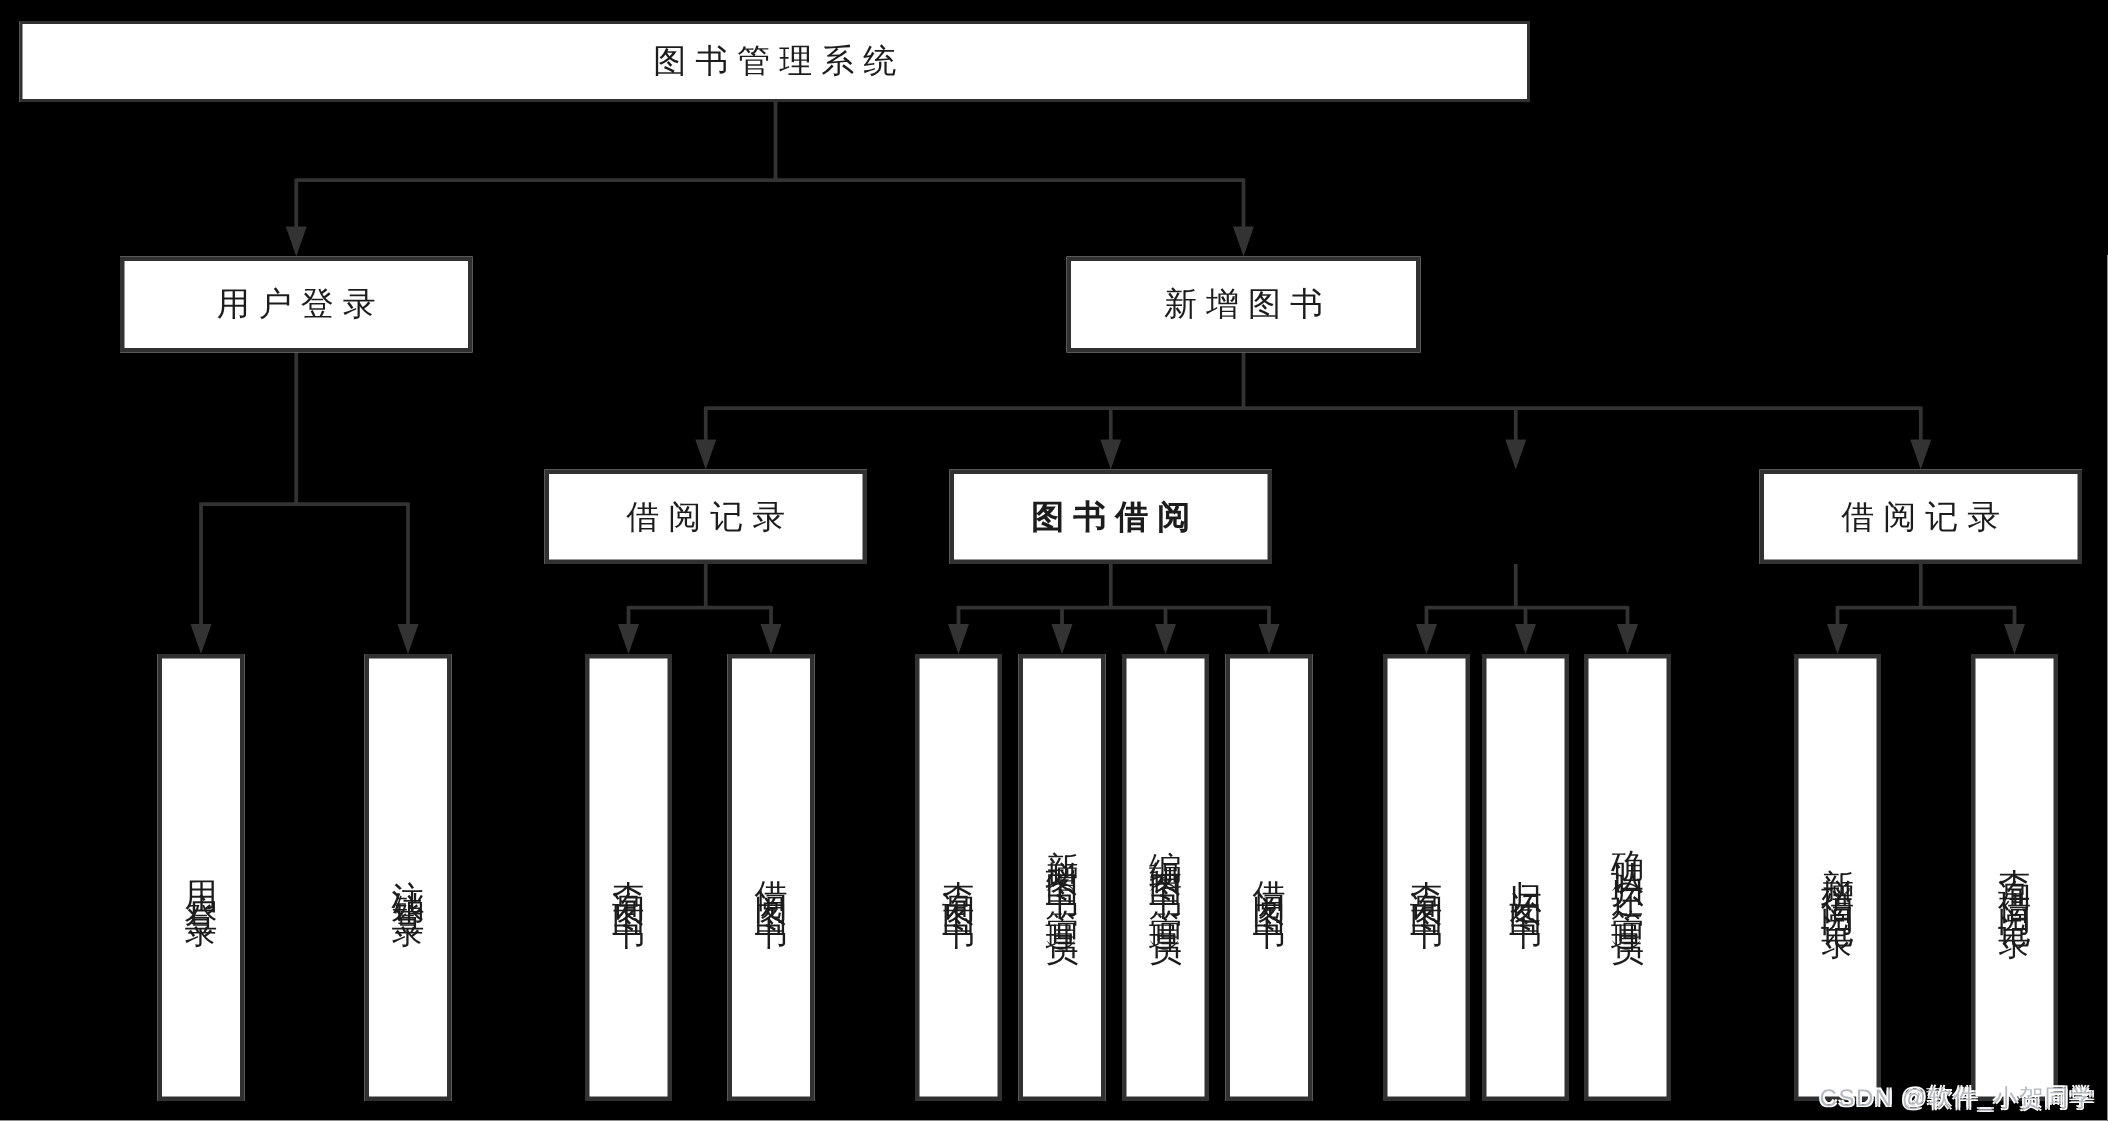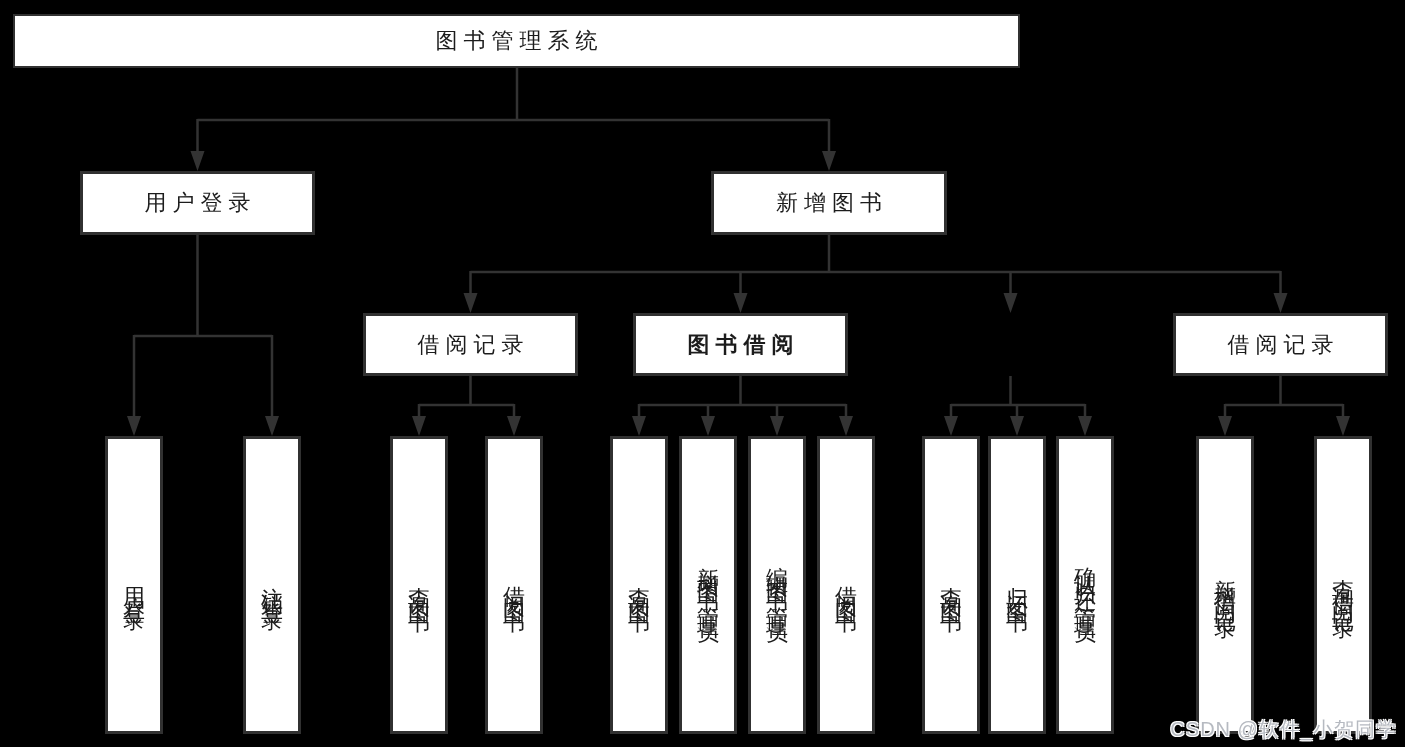--- a/index.html
+++ b/index.html
@@ -16,21 +16,21 @@
     z-index:2;
   }
   .box.root{border-width:2px;}
   .box.leaf{letter-spacing:0;text-indent:0;}
   .box.leaf .vtext{
     writing-mode:vertical-rl;text-orientation:mixed;
     font-size:22px;letter-spacing:8px;line-height:1;white-space:nowrap;
   }
   .watermark{
     position:absolute;right:8px;bottom:4px;z-index:5;
-    font-size:20px;letter-spacing:1px;color:#b6bac1;
+    font-size:16px;letter-spacing:1px;color:#b6bac1;
     text-shadow:1px 1px 0 #ffffff,-1px -1px 0 #ffffff,1px -1px 0 #ffffff,-1px 1px 0 #ffffff;
     text-align:center;
   }
 </style>
 </head>
 <body>
 
 <div class="canvas">
 
   <svg class="connectors" width="1405" height="747" viewBox="0 0 1405 747">

